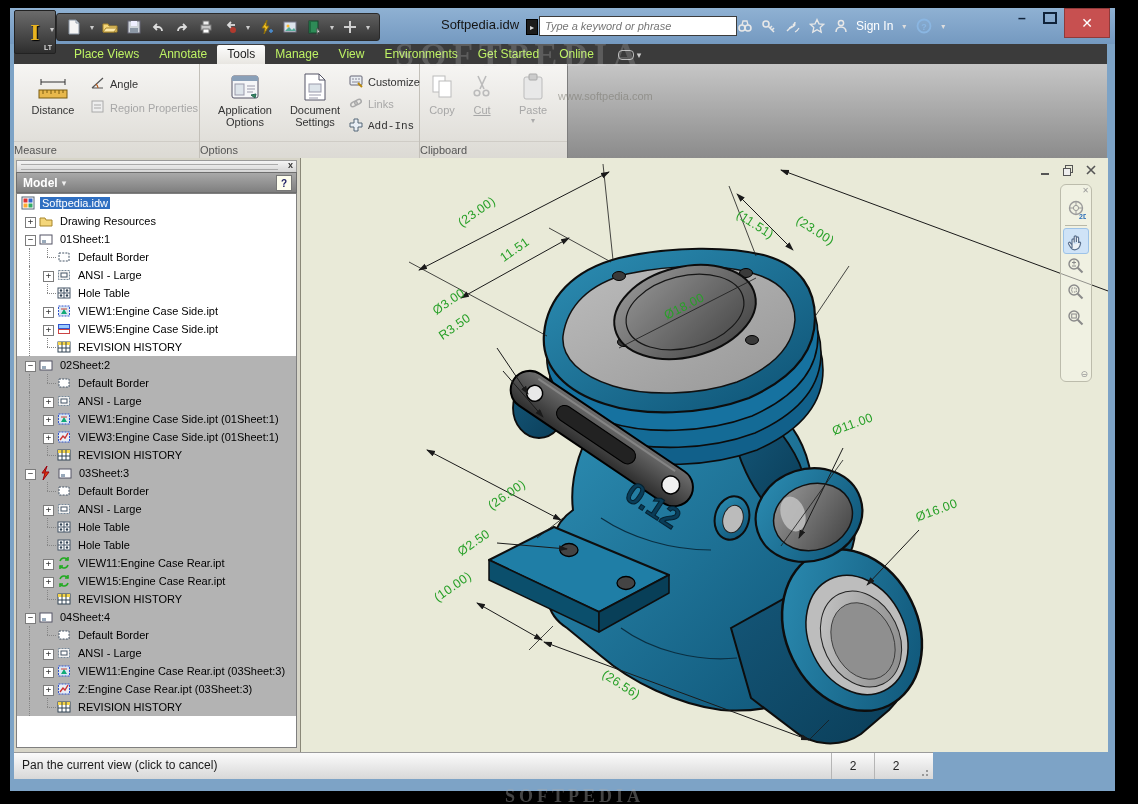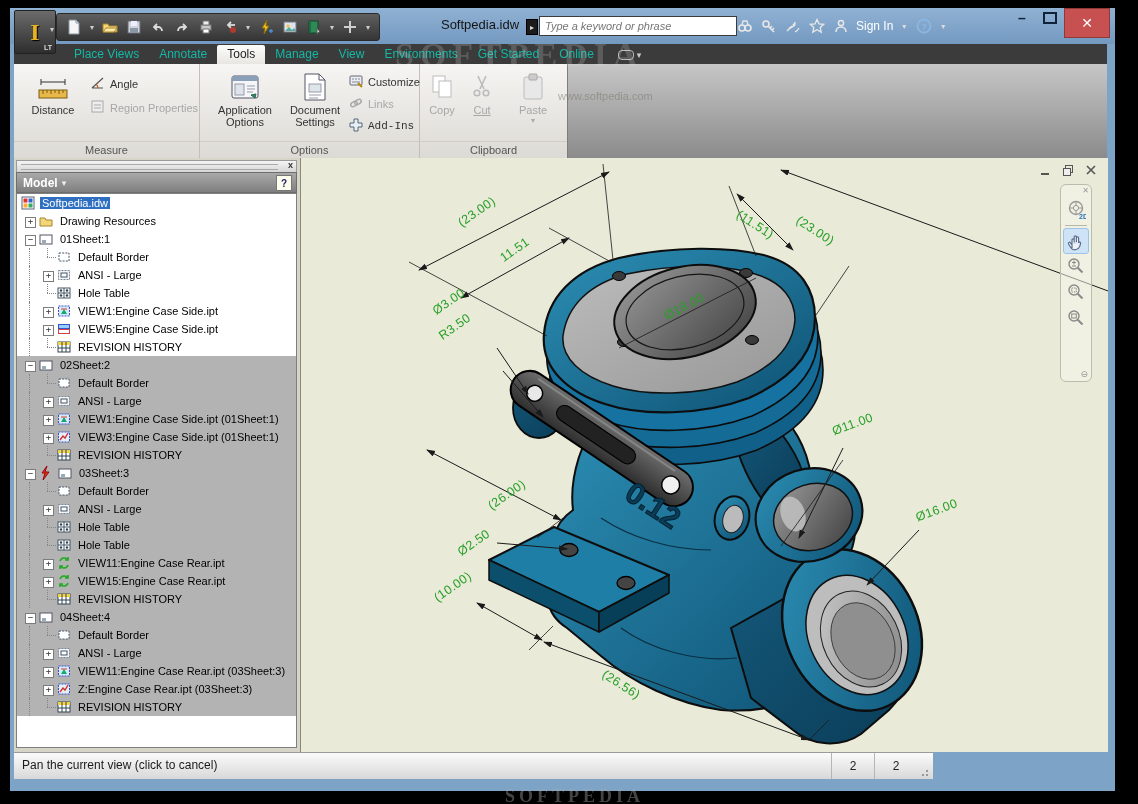--- a/index.html
+++ b/index.html
@@ -36,32 +36,32 @@
   .wb{width:28px;height:20px;display:flex;align-items:center;justify-content:center;
     color:#10233a;font-size:14px;font-weight:bold;}
   .wb-max{font-size:11px;border:0;}
   .wb-max span{display:block;width:10px;height:8px;border:2px solid #10233a;}
   .wb-close{width:44px;height:28px;background:#c75050;border:1px solid #8f3a3a;
     color:#fff;display:flex;align-items:center;justify-content:center;font-size:14px;}
 
   
   .tabrow{position:absolute;left:4px;top:36px;width:1093px;height:20px;background:#3b3b3b;
     display:flex;align-items:flex-end;padding-left:50px;box-sizing:border-box;}
-  .tab{color:#14b8a6;font-size:12px;padding:2px 10px 3px;white-space:nowrap;}
+  .tab{color:#bef264;font-size:12px;padding:2px 10px 3px;white-space:nowrap;}
   .tab.active{background:linear-gradient(#fdfdfd,#e8e6e1);color:#222;border-radius:2px 2px 0 0;}
   .ribbon-toggle{color:#ccc;font-size:9px;margin-left:14px;padding-bottom:4px;display:flex;gap:3px;align-items:center;}
   .ribbon-toggle .pill{width:14px;height:8px;border:1px solid #bbb;border-radius:4px;display:inline-block;}
 
   
   .ribbon{position:absolute;left:4px;top:56px;width:1093px;height:94px;
     background:linear-gradient(#c6c6c6,#8b8b8b);}
   .ribbon-light{position:absolute;left:0;top:0;width:553px;height:94px;
     background:linear-gradient(#f6f5f3,#dcdad4);border-right:1px solid #7d7d7d;}
   .rgroup{position:absolute;top:0;height:94px;border-right:1px solid #c3c0b9;box-sizing:border-box;}
-  .rgroup .gtitle{position:absolute;left:0;right:0;bottom:2px;text-align:center;font-size:11px;color:#555;}
+  .rgroup .gtitle{position:absolute;left:0;right:0;bottom:2px;text-align:left;font-size:11px;color:#555;}
   .rgroup .gsep{position:absolute;left:0;right:0;bottom:16px;border-top:1px solid #cfccc6;}
   .bigbtn{position:absolute;top:6px;width:62px;text-align:center;font-size:11px;color:#333;}
   .bigbtn .bicon{height:34px;display:flex;align-items:center;justify-content:center;}
   .bigbtn .blabel{line-height:12px;}
   .smallbtn{position:absolute;height:20px;display:flex;align-items:center;gap:4px;font-size:11px;color:#333;}
   .disabled{color:#a7a7a7 !important;}
   .paste-dd{font-size:8px;color:#aaa;}
 
   .watermark1{position:absolute;left:385px;top:28px;font-size:34px;font-weight:bold;
     letter-spacing:6px;color:rgba(225,225,225,0.20);z-index:40;pointer-events:none;

